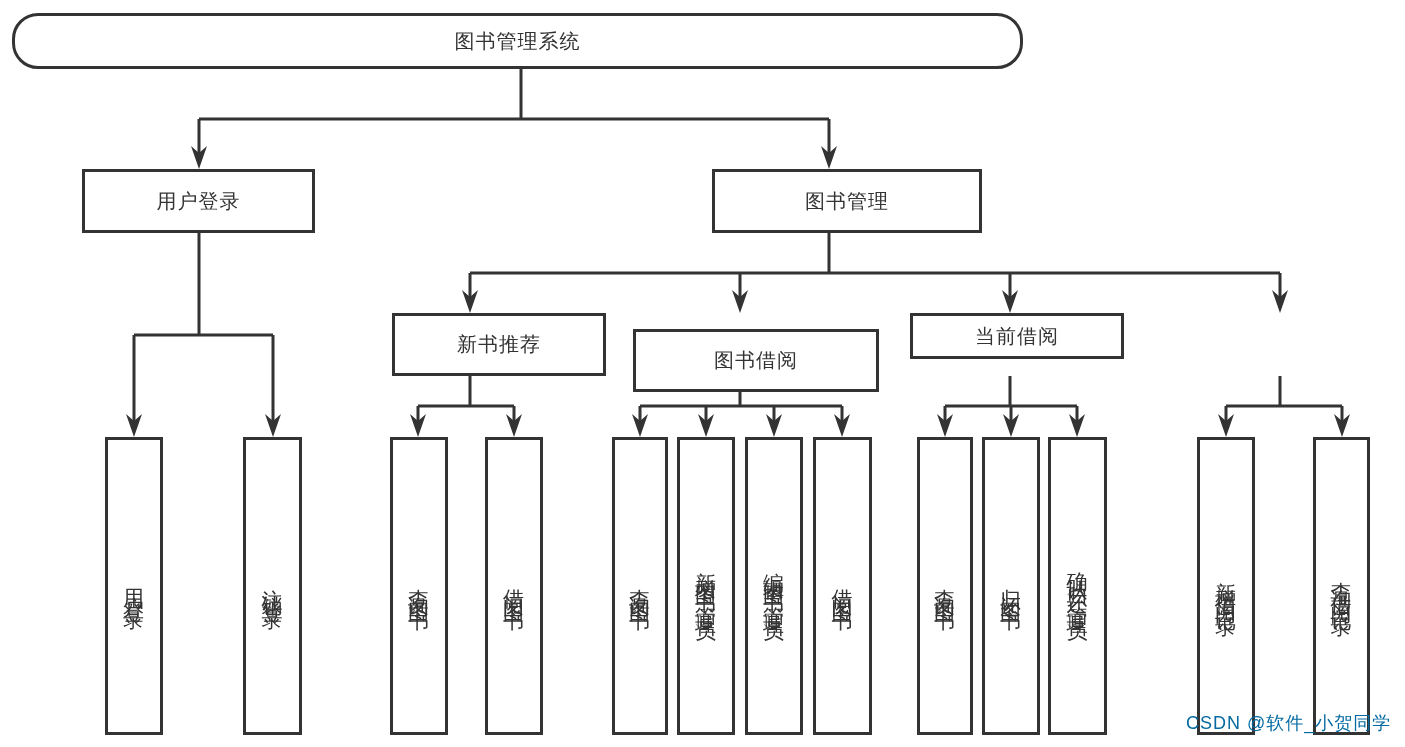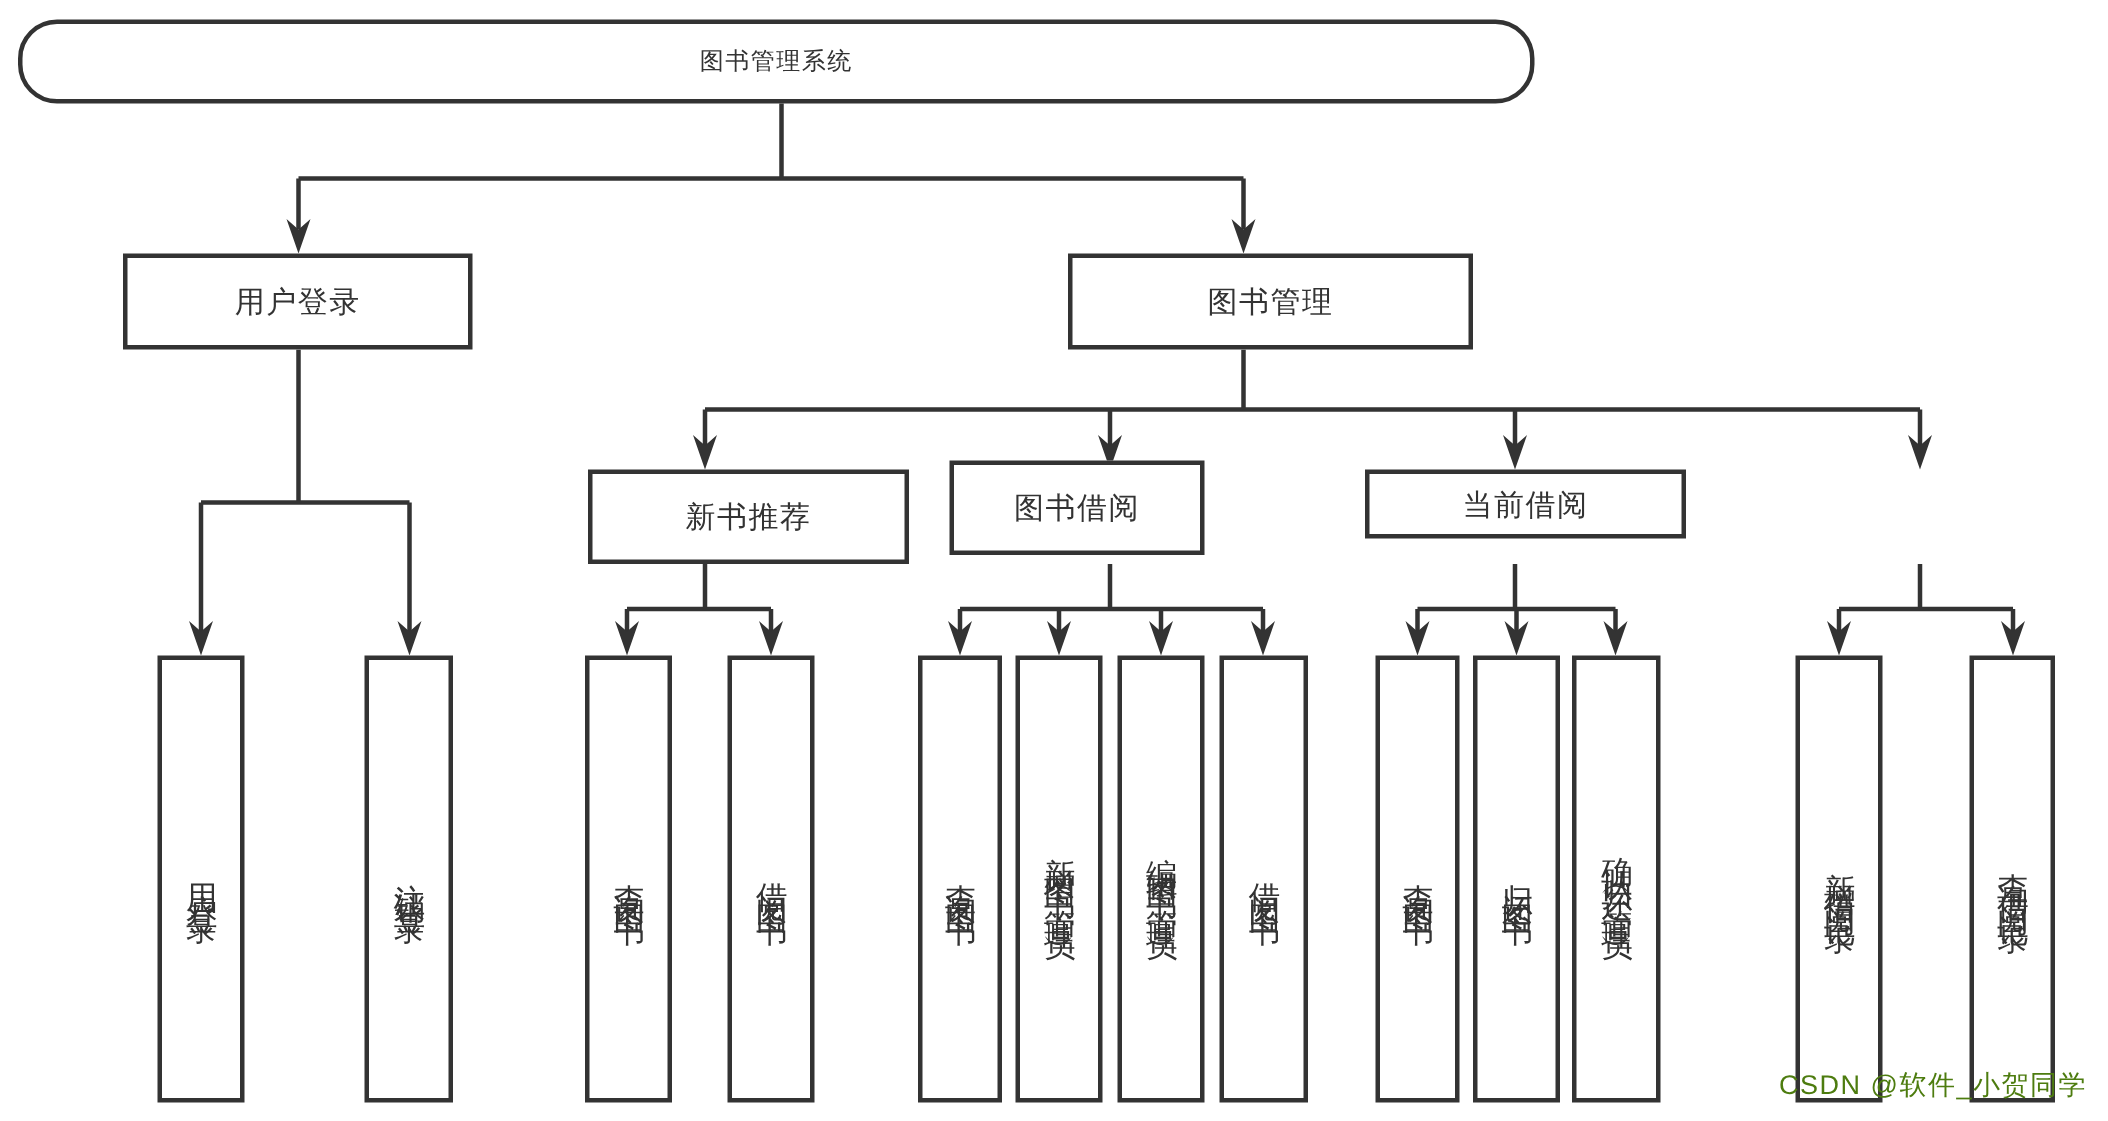--- a/index.html
+++ b/index.html
@@ -21,35 +21,35 @@
     box-sizing: border-box;
     border: 3px solid #333333;
     background: #ffffff;
     color: #333333;
     display: flex;
     align-items: center;
     justify-content: center;
     text-align: center;
   }
   .h-node { font-size: 20px; letter-spacing: 1px; }
-  .root-node { border-width: 3px; font-size: 16px; border-radius: 26px; }
+  .root-node { border-width: 3px; font-size: 20px; border-radius: 26px; }
   .v-node {
     writing-mode: vertical-rl;
     text-orientation: mixed;
     font-size: 21px;
     letter-spacing: 7px;
     line-height: 1;
   }
   .watermark {
     position: absolute;
     left: 1186px;
     top: 711px;
     width: 210px;
     font-size: 18px;
-    color: #4d7c0f;
+    color: #0369a1;
     white-space: nowrap;
     letter-spacing: 1px;
   }
 </style>
 </head>
 <body>
 
 <div id="stage">
 
   <svg id="connectors" viewBox="0 0 1405 747" xmlns="http://www.w3.org/2000/svg">
@@ -91,21 +91,21 @@
       <polygon points="1342,437 1334,414 1342,421 1350,414"></polygon>
     </g>
   </svg>
 
   <div class="node h-node root-node" style="left:12px; top:13px; width:1011px; height:56px;">图书管理系统</div>
 
   <div class="node h-node" style="left:82px; top:169px; width:233px; height:64px;">用户登录</div>
   <div class="node h-node" style="left:712px; top:169px; width:270px; height:64px;">图书管理</div>
 
   <div class="node h-node" style="left:363px; top:313px; width:214px; height:63px;margin-left:29px;">新书推荐</div>
-  <div class="node h-node" style="left:633px; top:307px; width:170px; height:63px;">图书借阅</div>
+  <div class="node h-node" style="left:633px; top:329px; width:246px; height:63px;">图书借阅</div>
   <div class="node h-node" style="left:910px; top:313px; width:214px; height:46px;">当前借阅</div>
 
   <div class="node v-node" style="left:105px; top:437px; width:58px; height:298px;">用户登录</div>
   <div class="node v-node" style="left:243px; top:437px; width:59px; height:298px;">注销登录</div>
 
   <div class="node v-node" style="left:390px; top:437px; width:58px; height:298px;">查询图书</div>
   <div class="node v-node" style="left:485px; top:437px; width:58px; height:298px;">借阅图书</div>
 
   <div class="node v-node" style="left:612px; top:437px; width:56px; height:298px;">查询图书</div>
   <div class="node v-node" style="left:677px; top:437px; width:58px; height:298px;">新增图书（管理员）</div>

